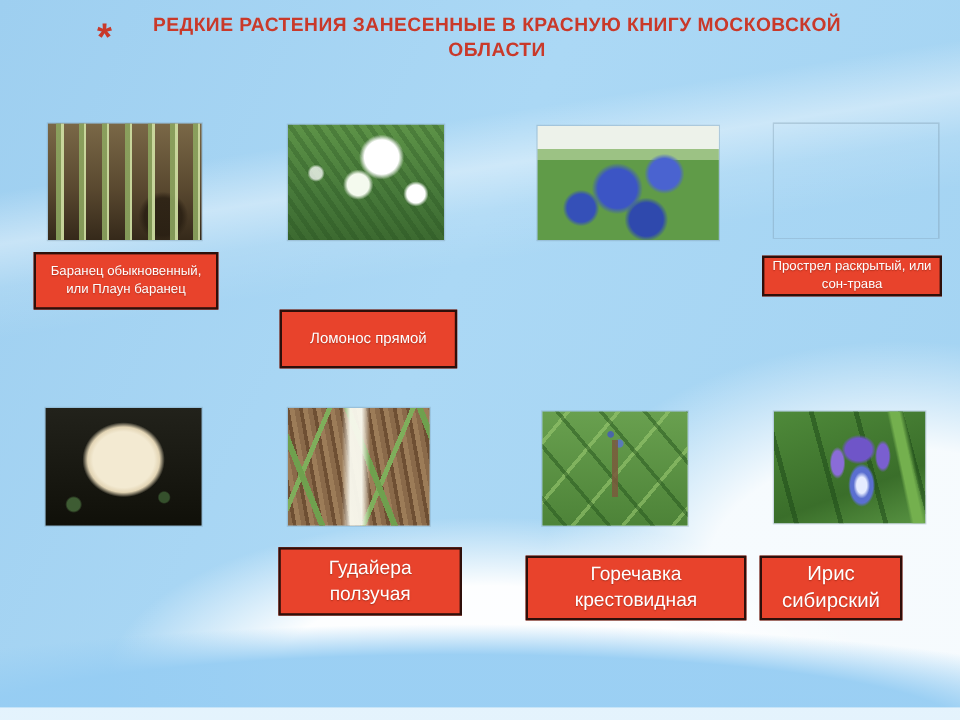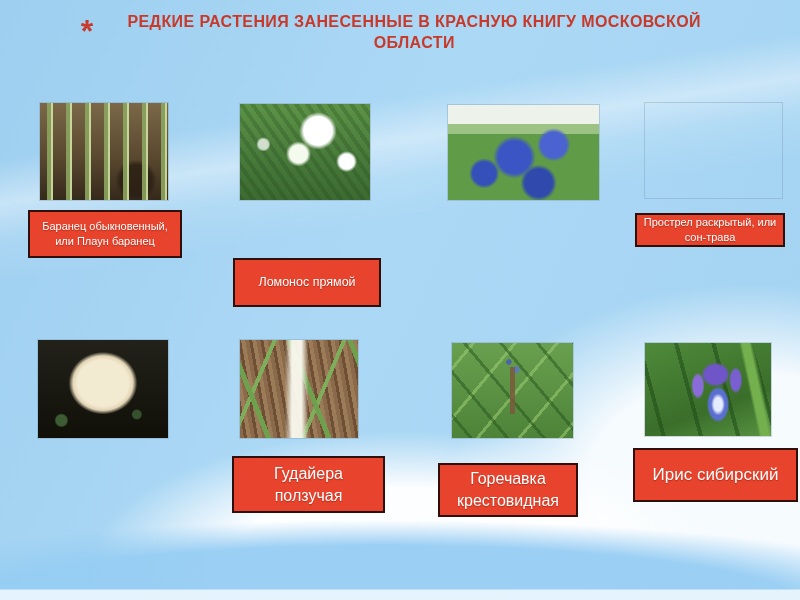--- a/index.html
+++ b/index.html
@@ -122,22 +122,22 @@
   }
   .fs-s{font-size:11px;}
   .fs-m{font-size:12.5px;}
   .fs-l{font-size:16px;}
   .l1{left:28px;top:210px;width:154px;height:48px;}
   .l2{left:233px;top:213px;width:148px;height:49px;margin-top:45px;}
   .l3{left:443px;top:213px;width:155px;height:50px;font-size:15px;}
   .l4{left:635px;top:213px;width:150px;height:34px;}
   .l5{left:28px;top:458px;width:155px;height:54px;}
   .l6{left:232px;top:456px;width:153px;height:57px;}
-  .l7{left:438px;top:463px;width:140px;height:54px;}
-  .l8{left:633px;top:448px;width:165px;height:54px;font-size:17px;}
+  .l7{left:438px;top:463px;width:184px;height:54px;}
+  .l8{left:633px;top:463px;width:119px;height:54px;font-size:17px;}
 </style>
 </head>
 <body>
 
 <div class="slide">
 
   <div class="title-row">
     <span class="bullet">*</span>
     <h1 class="title">РЕДКИЕ РАСТЕНИЯ  ЗАНЕСЕННЫЕ В КРАСНУЮ КНИГУ МОСКОВСКОЙ ОБЛАСТИ</h1>
   </div>

